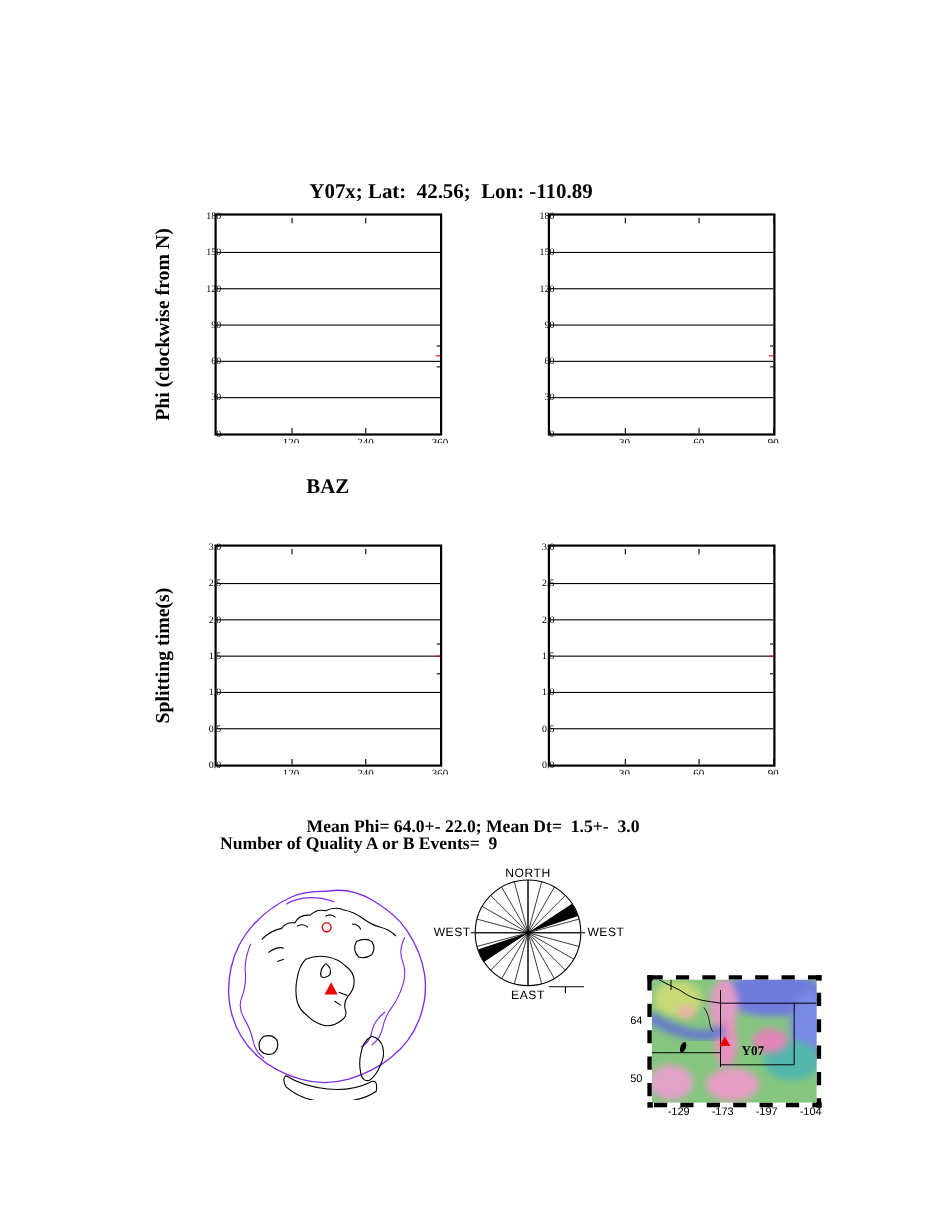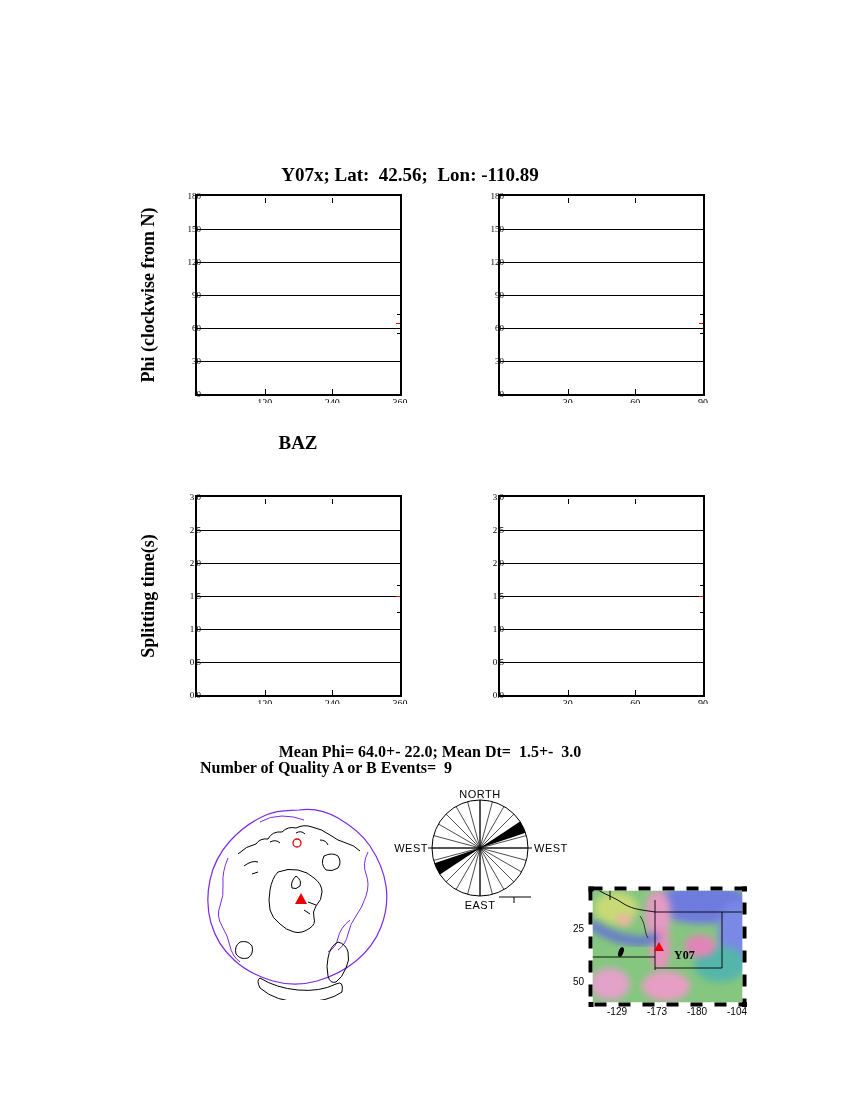--- a/index.html
+++ b/index.html
@@ -151,23 +151,23 @@
       </div>
       <div style="position: absolute; left: 500px; top: 497px; width: 203px; height: 198px; overflow: hidden; z-index: 4;">
         <div style="position: absolute; left: 202.5px; top: 88.44px; width: 1px; height: 27.06px; background: rgb(0, 0, 0);"></div>
         <div style="position: absolute; left: 200px; top: 88.44px; width: 6px; height: 1px; background: rgb(0, 0, 0);"></div>
         <div style="position: absolute; left: 200px; top: 114.5px; width: 6px; height: 1px; background: rgb(0, 0, 0);"></div>
         <div style="position: absolute; left: 199px; top: 98.5px; width: 8px; height: 1px; background: rgb(238, 0, 0);"></div>
         <div style="position: absolute; left: 202.5px; top: 95px; width: 1px; height: 8px; background: rgb(238, 0, 0);"></div>
       </div>
       <div style="position: absolute; left: 601px; top: 1006px; width: 32px; text-align: center; font: 10px &quot;Liberation Sans&quot;, sans-serif;">-129</div>
       <div style="position: absolute; left: 641px; top: 1006px; width: 32px; text-align: center; font: 10px &quot;Liberation Sans&quot;, sans-serif;">-173</div>
-      <div style="position: absolute; left: 681px; top: 1006px; width: 32px; text-align: center; font: 10px &quot;Liberation Sans&quot;, sans-serif;">-180</div>
+      <div style="position: absolute; left: 681px; top: 1006px; width: 32px; text-align: center; font: 10px &quot;Liberation Sans&quot;, sans-serif;">-197</div>
       <div style="position: absolute; left: 721px; top: 1006px; width: 32px; text-align: center; font: 10px &quot;Liberation Sans&quot;, sans-serif;">-104</div>
-      <div style="position: absolute; left: 564px; top: 923px; width: 20px; text-align: right; font: 10px &quot;Liberation Sans&quot;, sans-serif;">25</div>
+      <div style="position: absolute; left: 564px; top: 923px; width: 20px; text-align: right; font: 10px &quot;Liberation Sans&quot;, sans-serif;">64</div>
       <div style="position: absolute; left: 564px; top: 976px; width: 20px; text-align: right; font: 10px &quot;Liberation Sans&quot;, sans-serif;">50</div>
     </div>
 
   <div class="abs title" style="left:185px;top:164px;width:450px;">Y07x; Lat:  42.56;  Lon: -110.89</div>
 
   <div class="abs rotlabel" style="left:-22px;top:285px;width:340px;height:20px;">Phi (clockwise from N)</div>
   <div class="abs rotlabel" style="left:-22px;top:586px;width:340px;height:20px;">Splitting time(s)</div>
 
   <div class="abs plotbox" style="left:195px;top:194px;width:207px;height:202px;"></div>
   <div class="abs plotbox" style="left:498px;top:194px;width:207px;height:202px;"></div>

